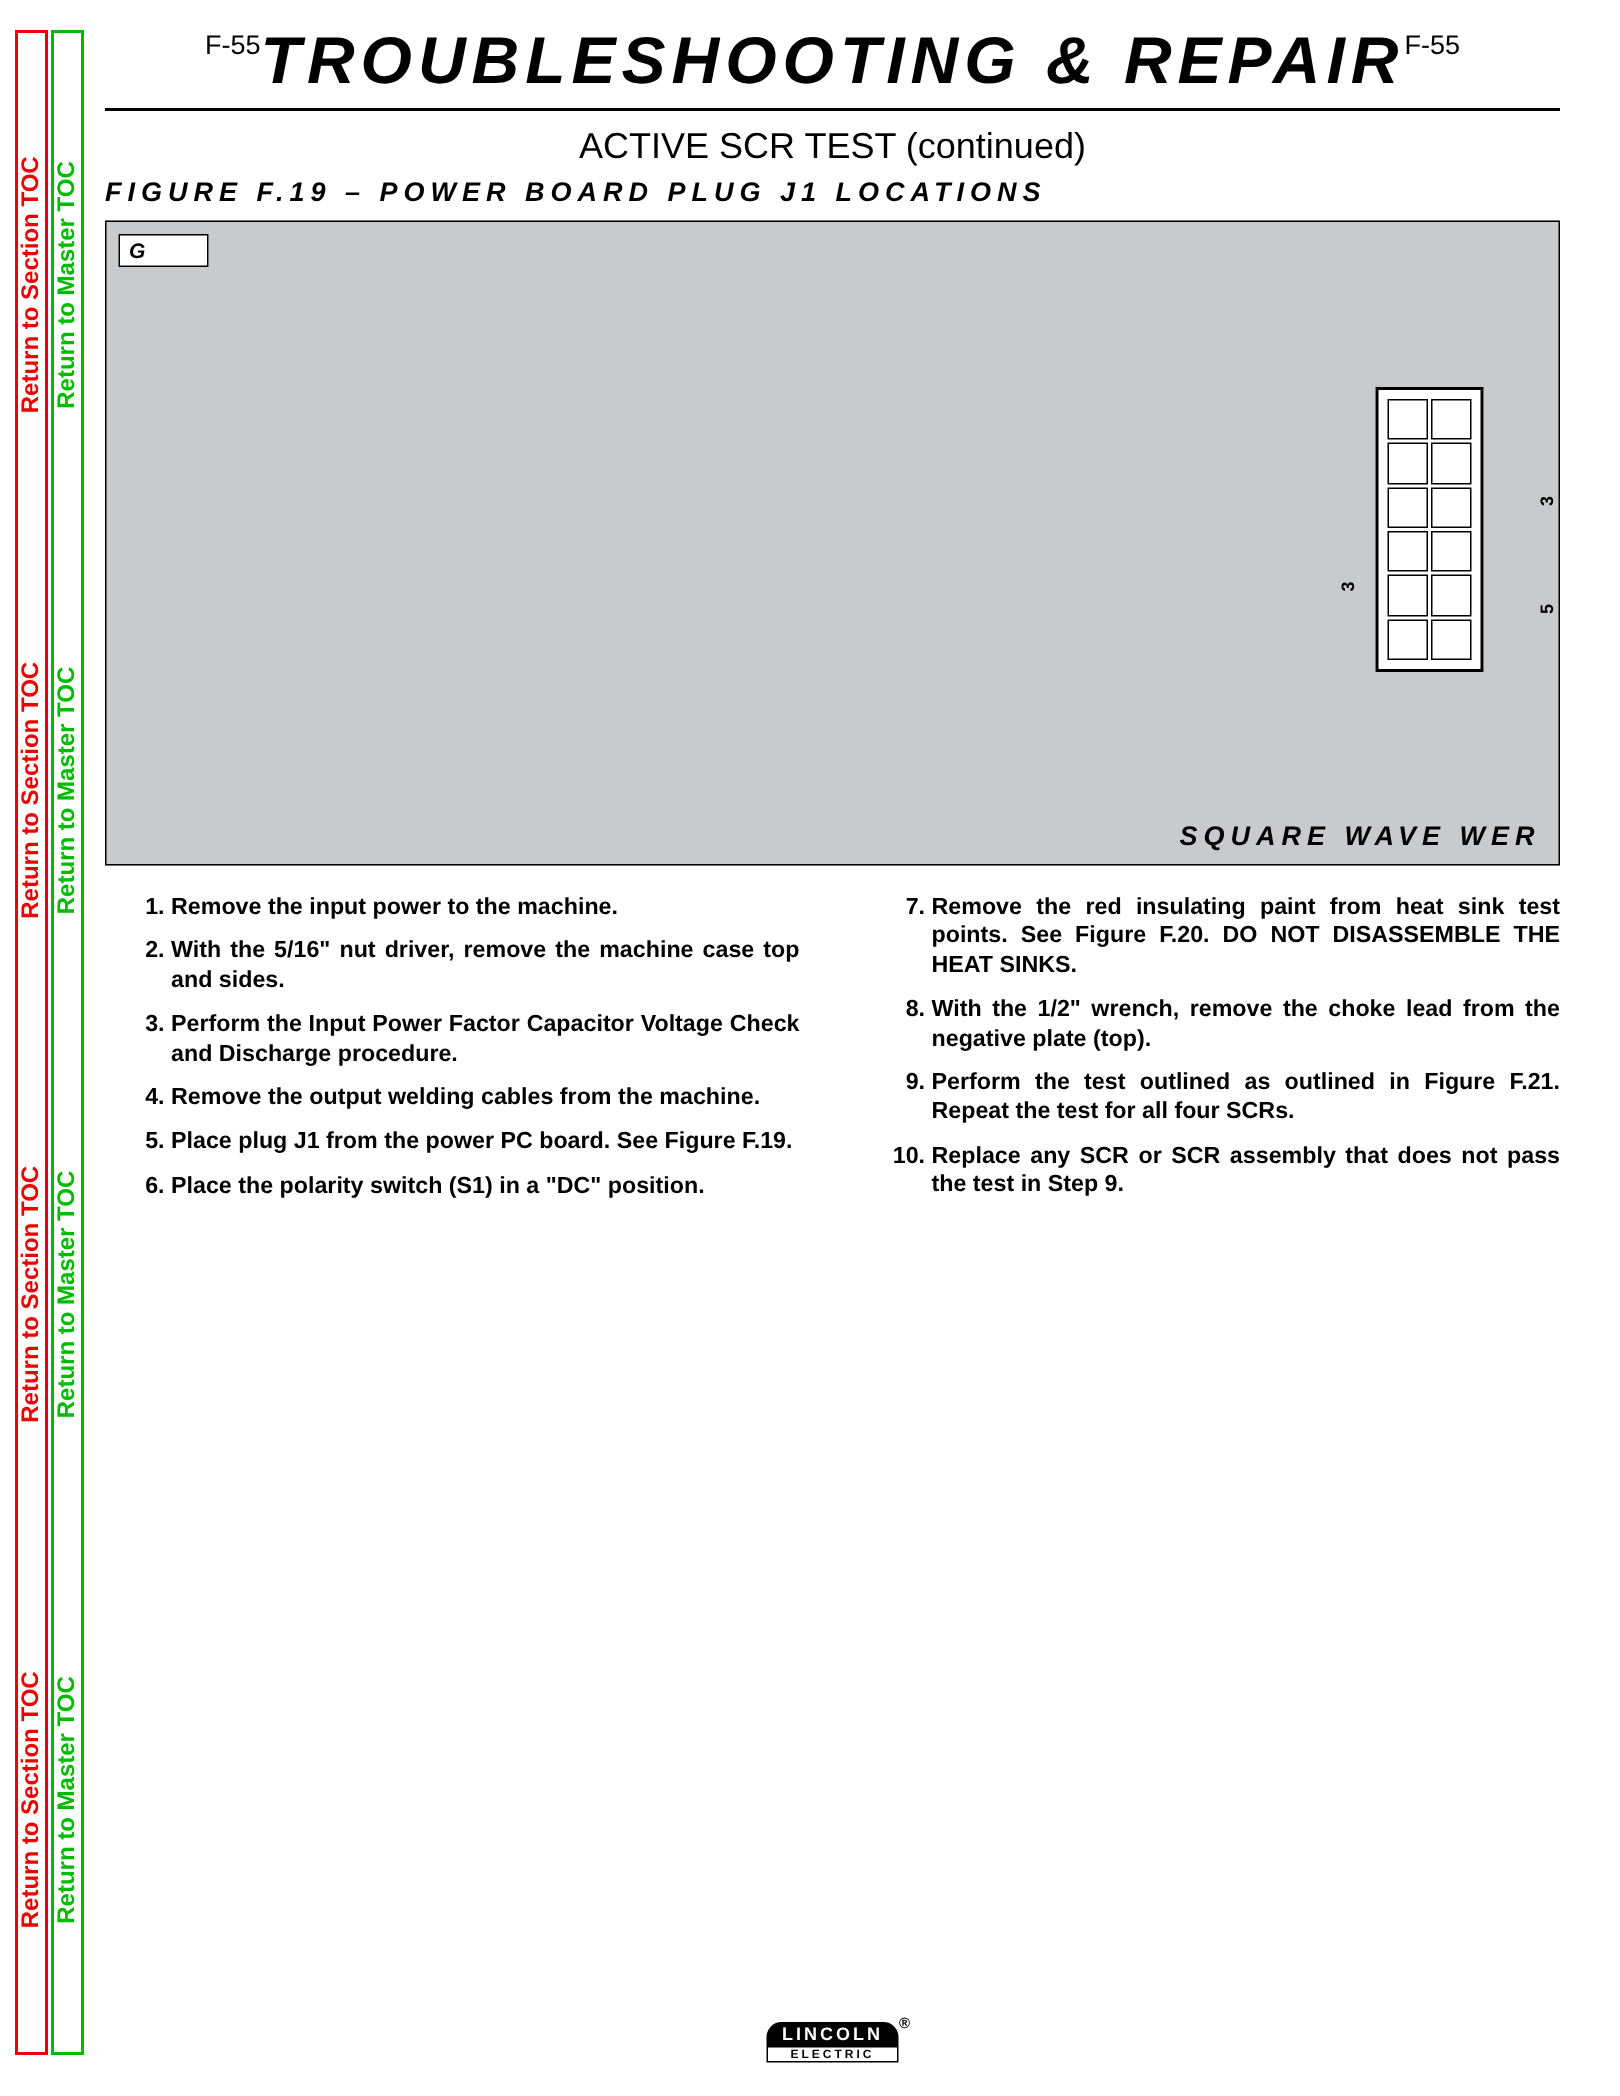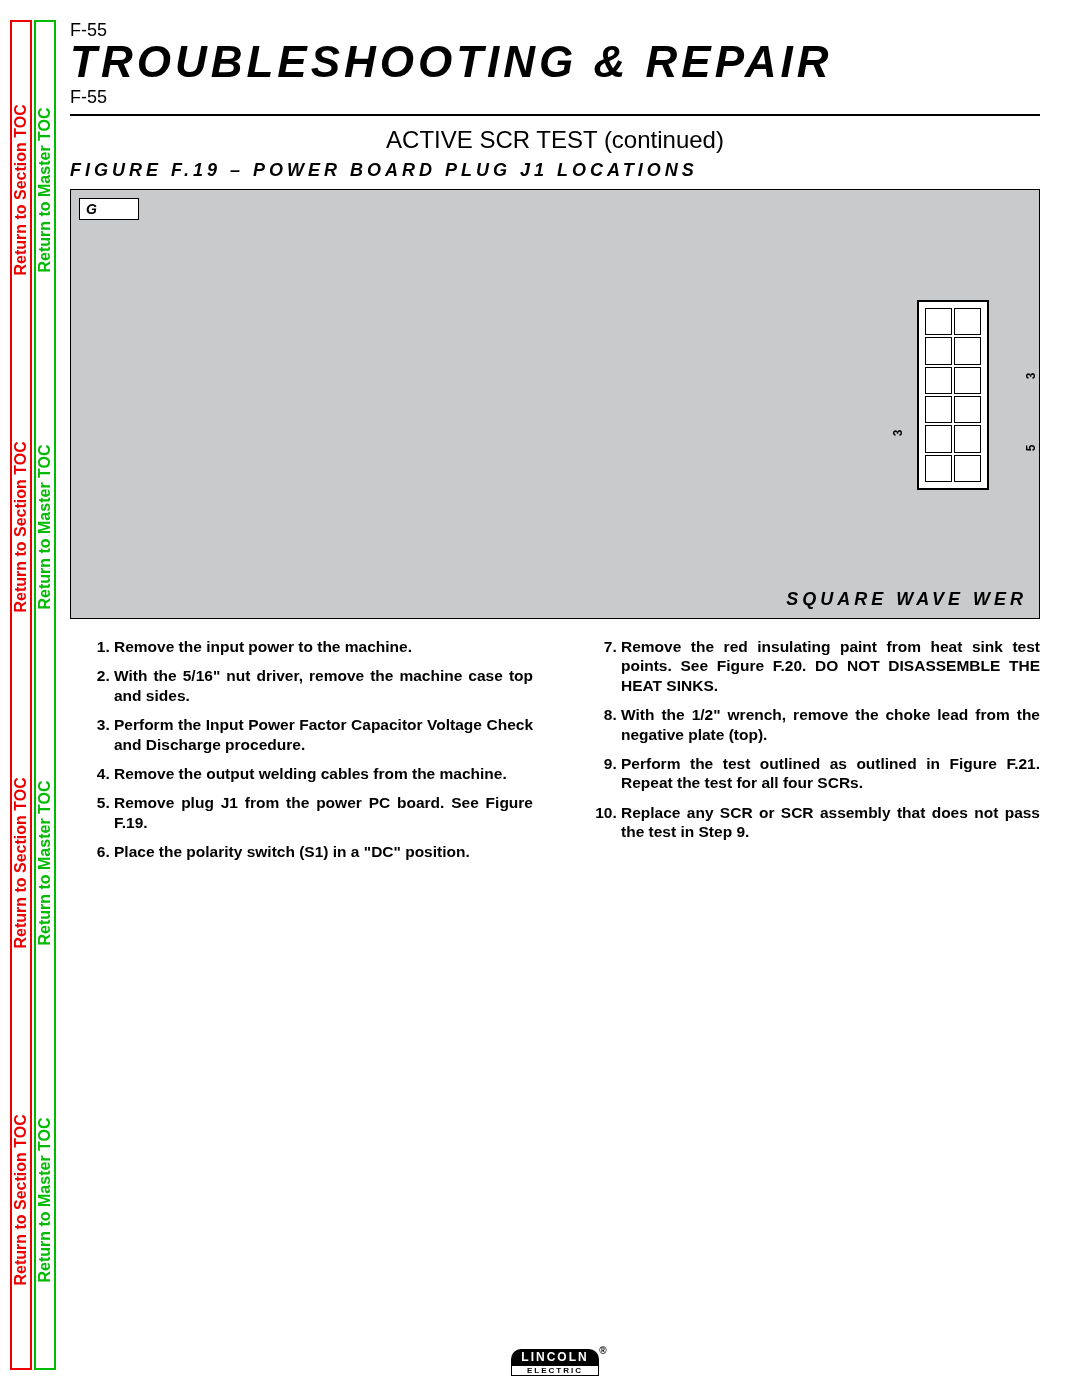--- a/index.html
+++ b/index.html
@@ -48,21 +48,20 @@
     left: 70px;
     right: 40px;
     top: 20px;
     bottom: 20px;
   }
   .header {
     display: flex;
     justify-content: center;
     align-items: flex-start;
     font-size: 18px;
-    flex-direction: column;
   }
   .header .pn { font-family: Arial; }
   .title {
     text-align: center;
     font-size: 44px;
     font-style: italic;
     font-weight: bold;
     letter-spacing: 4px;
     margin-top: -4px;
   }
@@ -267,21 +266,21 @@
   </div>
 
 
   <div class="columns">
     <div class="col">
       <ol start="1">
         <li>Remove the input power to the machine.</li>
         <li>With the 5/16" nut driver, remove the machine case top and sides.</li>
         <li>Perform the Input Power Factor Capacitor Voltage Check and Discharge procedure.</li>
         <li>Remove the output welding cables from the machine.</li>
-        <li>Remove plug J1 from the power PC board. See Figure F.19.</li>
+        <li>Place plug J1 from the power PC board. See Figure F.19.</li>
         <li>Place the polarity switch (S1) in a "DC" position.</li>
       </ol>
     </div>
     <div class="col">
       <ol start="7">
         <li>Remove the red insulating paint from heat sink test points.  See Figure F.20.  DO NOT DISASSEMBLE THE HEAT SINKS.</li>
         <li>With the 1/2" wrench, remove the choke lead from the negative plate (top).</li>
         <li>Perform the test outlined as outlined in Figure F.21.  Repeat the test for all four SCRs.</li>
         <li>Replace any SCR or SCR assembly that does not pass the test in Step 9.</li>
       </ol>

